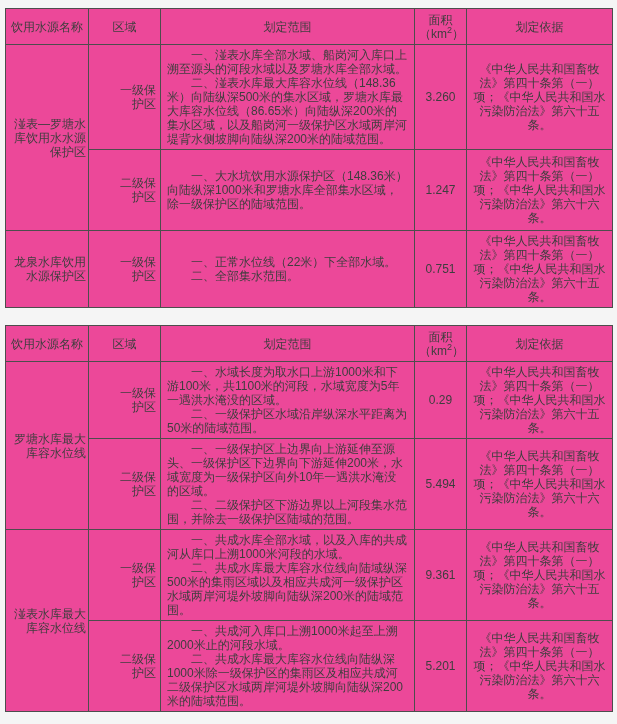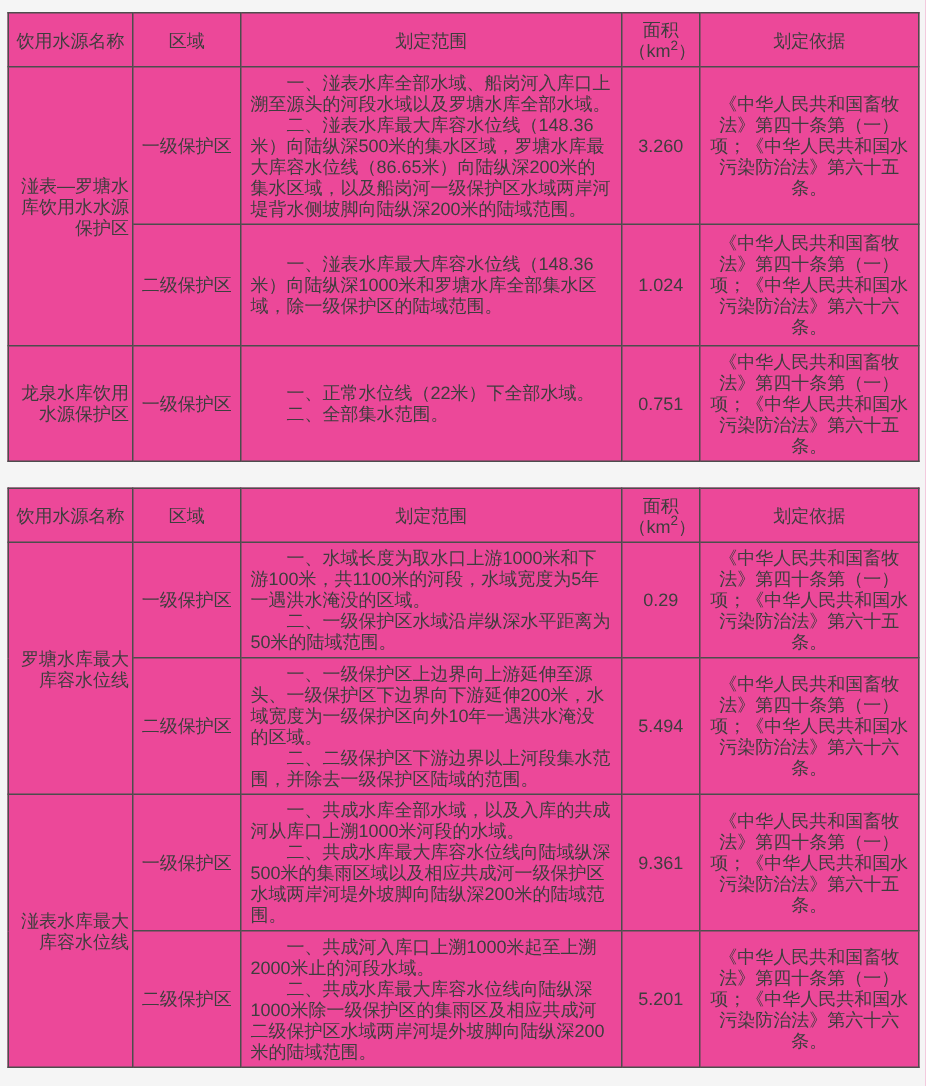--- a/index.html
+++ b/index.html
@@ -36,21 +36,22 @@
   th {
     text-align: center;
     height: 31px;
   }
   td.name {
     text-align: right;
     padding-left: 5px;
     padding-right: 2px;
   }
   td.region {
-    text-align: center;
+    text-align: right;
+    padding-left: 24px;
   }
   td.range {
     text-align: left;
     white-space: pre-wrap;
     padding: 3px 6px;
   }
   td.area {
     text-align: center;
   }
   td.basis {
@@ -90,22 +91,22 @@
       <tr style="height:104px">
         <td class="name" rowspan="2">湴表—罗塘水库饮用水水源保护区</td>
         <td class="region">一级保护区</td>
         <td class="range">　　一、湴表水库全部水域、船岗河入库口上溯至源头的河段水域以及罗塘水库全部水域。
 　　二、湴表水库最大库容水位线（148.36米）向陆纵深500米的集水区域，罗塘水库最大库容水位线（86.65米）向陆纵深200米的集水区域，以及船岗河一级保护区水域两岸河堤背水侧坡脚向陆纵深200米的陆域范围。</td>
         <td class="area">3.260</td>
         <td class="basis">《中华人民共和国畜牧法》第四十条第（一）项；《中华人民共和国水污染防治法》第六十五条。</td>
       </tr>
       <tr style="height:81px">
         <td class="region">二级保护区</td>
-        <td class="range">　　一、湴表水库最大库容水位线（148.36米）向陆纵深1000米和罗塘水库全部集水区域，除一级保护区的陆域范围。</td>
-        <td class="area">1.024</td>
+        <td class="range">　　一、大水坑饮用水源保护区（148.36米）向陆纵深1000米和罗塘水库全部集水区域，除一级保护区的陆域范围。</td>
+        <td class="area">1.247</td>
         <td class="basis">《中华人民共和国畜牧法》第四十条第（一）项；《中华人民共和国水污染防治法》第六十六条。</td>
       </tr>
       <tr style="height:76px">
         <td class="name">龙泉水库饮用水源保护区</td>
         <td class="region">一级保护区</td>
         <td class="range">　　一、正常水位线（22米）下全部水域。
 　　二、全部集水范围。</td>
         <td class="area">0.751</td>
         <td class="basis">《中华人民共和国畜牧法》第四十条第（一）项；《中华人民共和国水污染防治法》第六十五条。</td>
       </tr>

